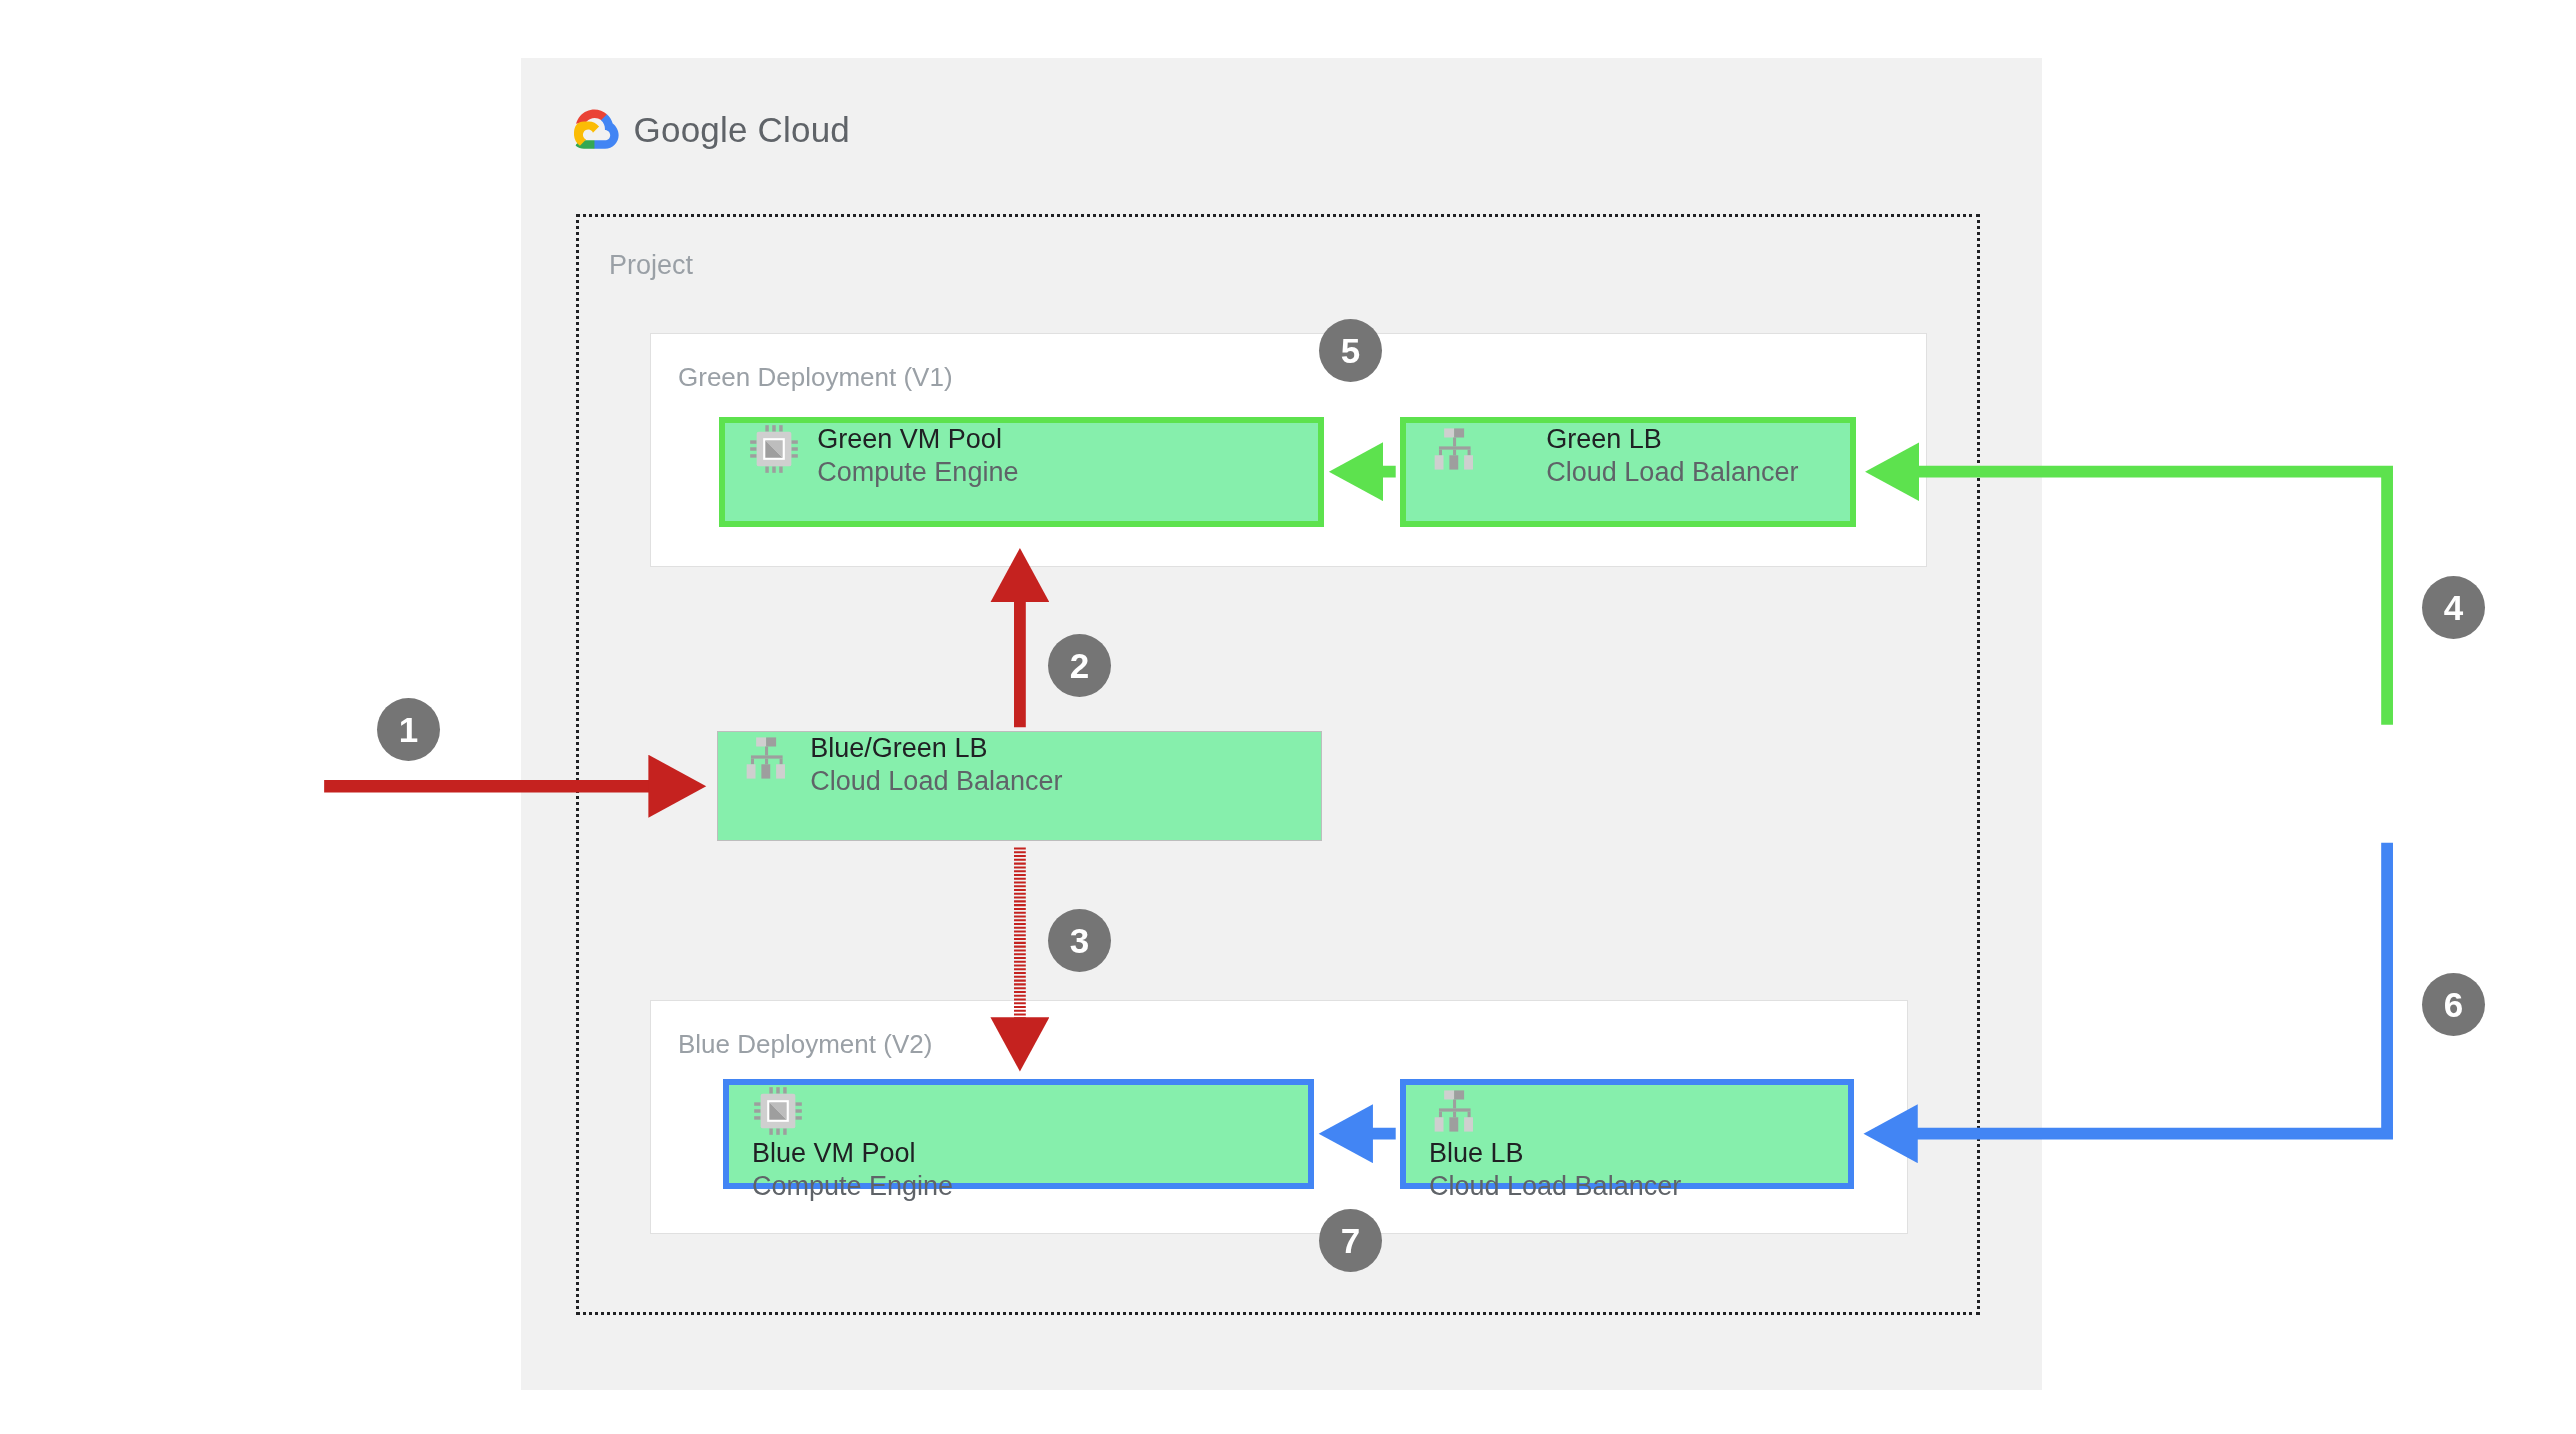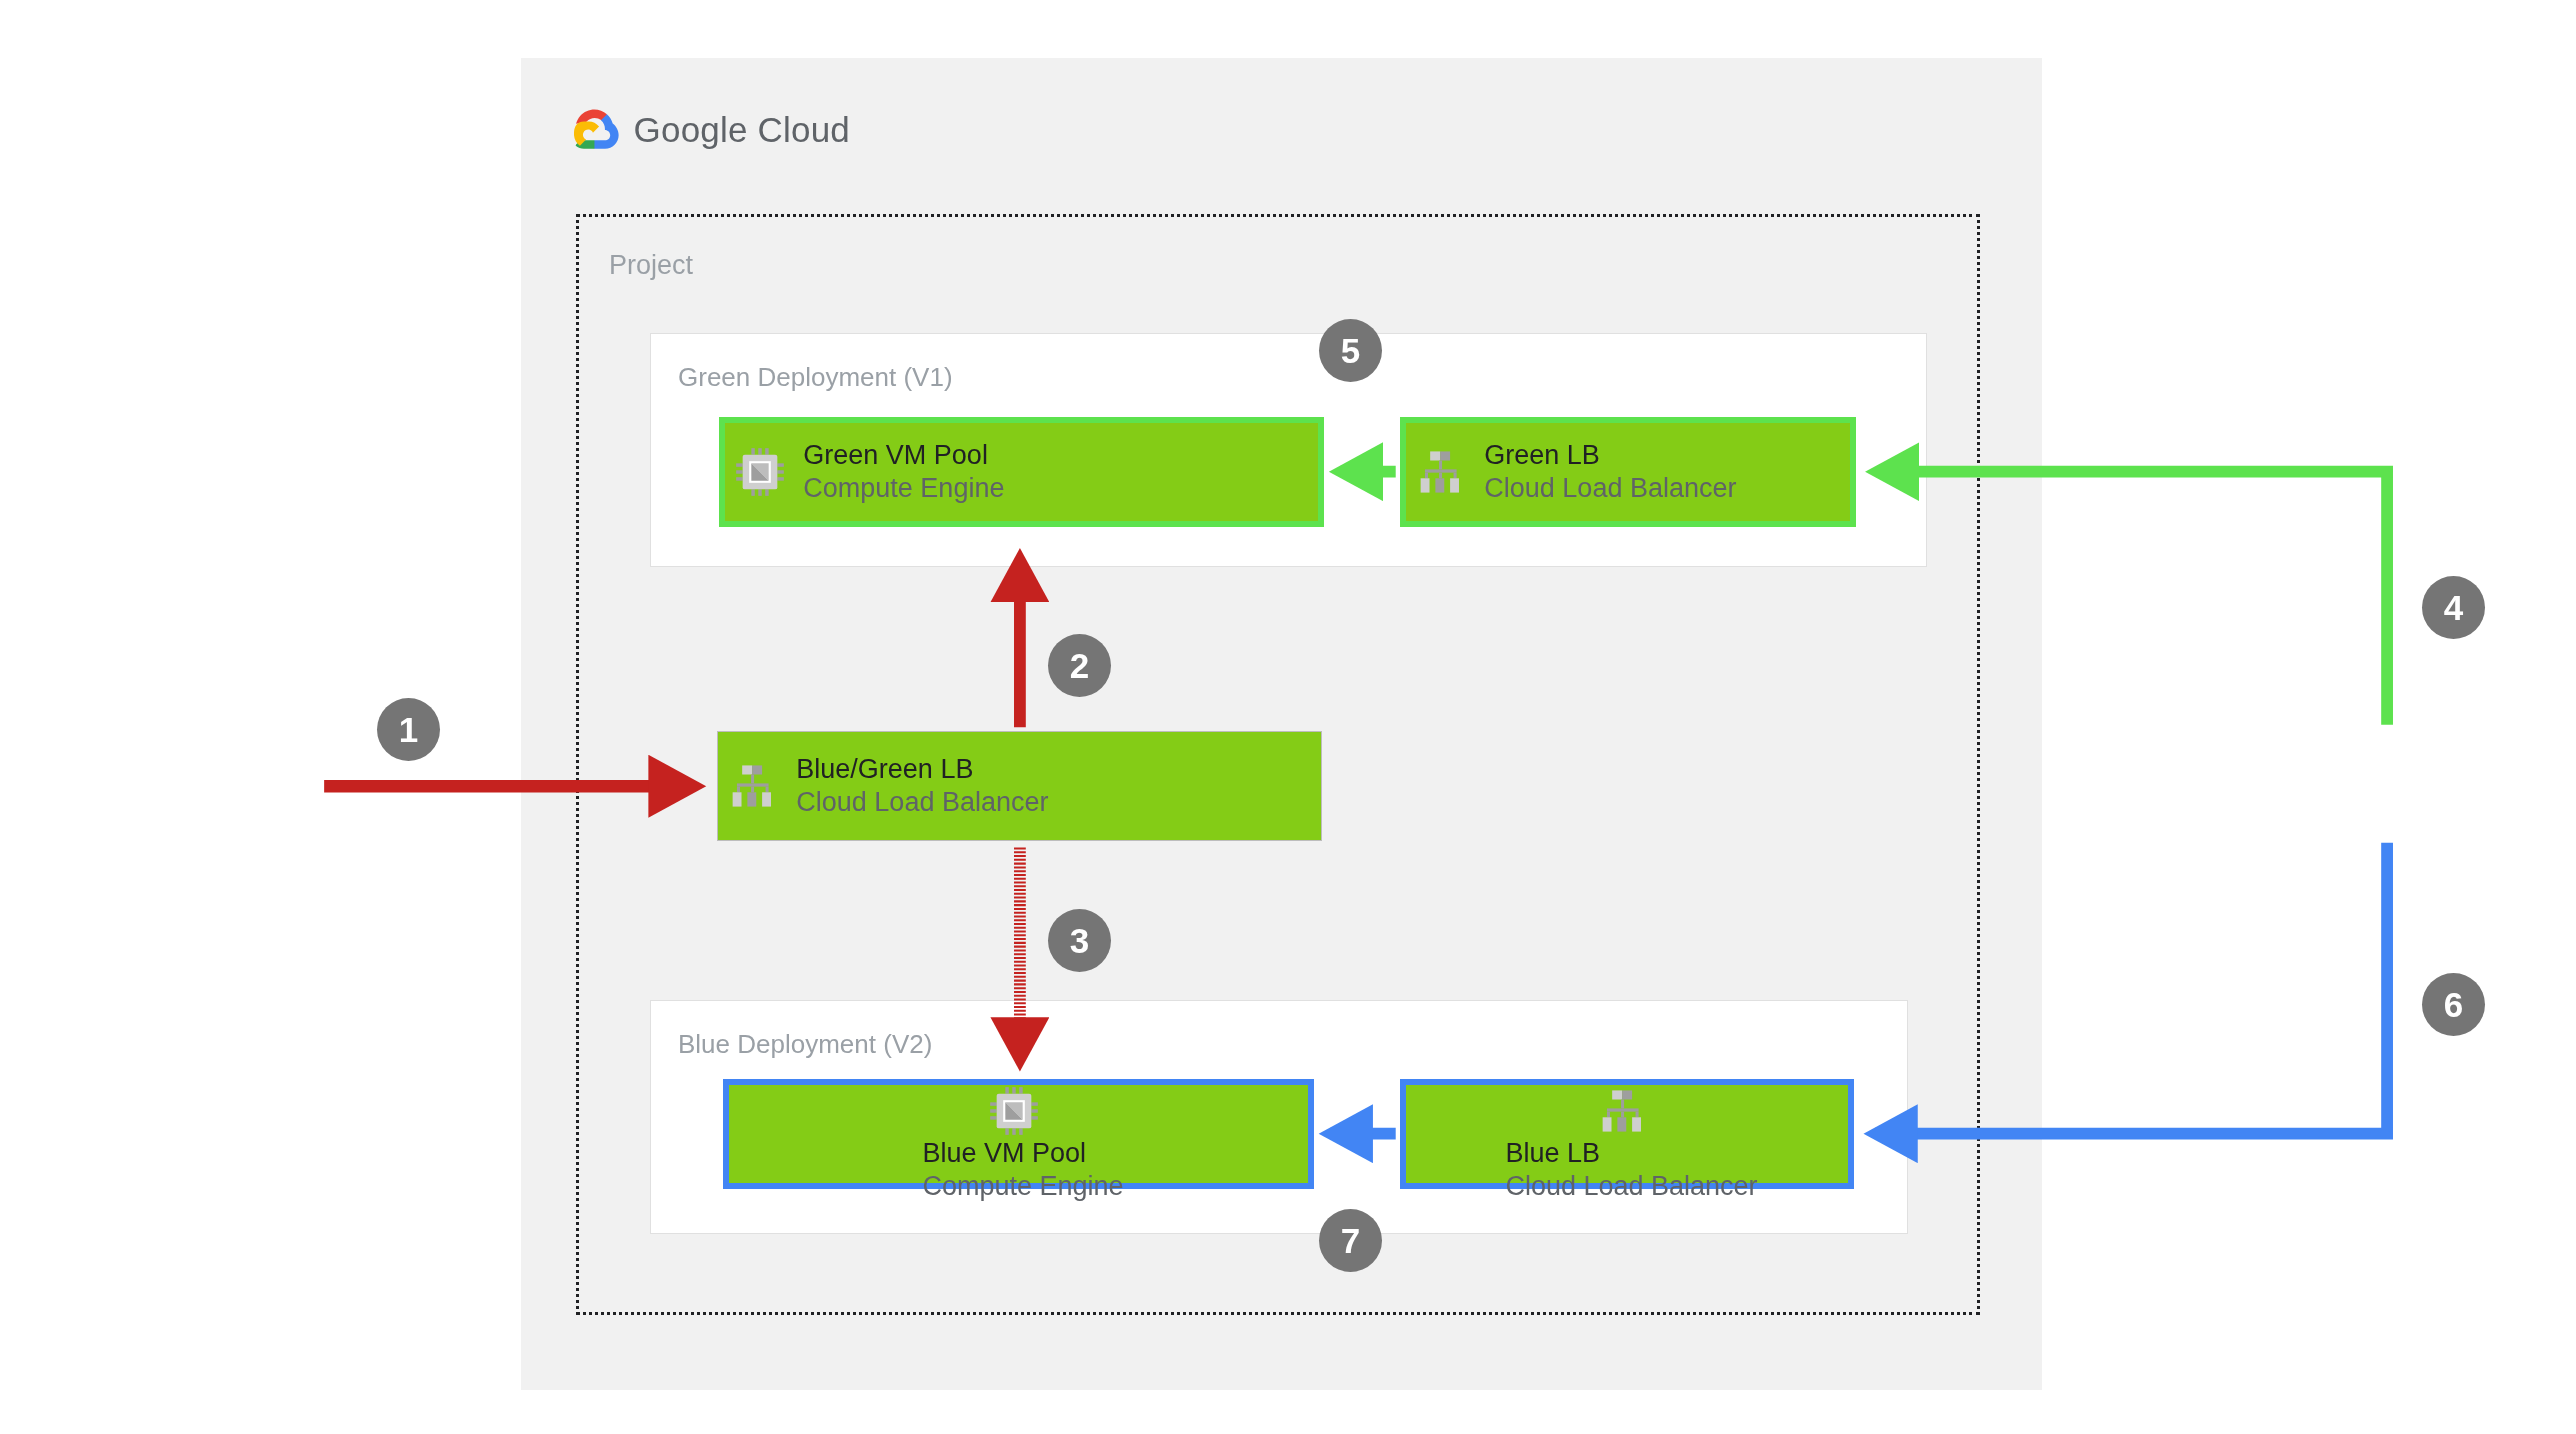--- a/index.html
+++ b/index.html
@@ -72,24 +72,24 @@
     font-size: 26px;
     color: #9AA0A6;
     white-space: nowrap;
   }
   #green-panel-label { left: 678px; top: 362px; }
   #blue-panel-label  { left: 678px; top: 1029px; }
 
   
   .node {
     box-sizing: border-box;
-    background: #84cc16;
+    background: #86efac;
     display: flex;
-    align-items: center;
-    padding-left: 9px;
+    align-items: flex-start;
+    padding-left: 23px;
   }
   .node.plain  { border: 1.6px solid #BDBDBD; }
   .node.green  { border: 6.3px solid #5DE24E; }
   .node.blue   { border: 6.3px solid #4285F4; flex-direction: column; }
   .node-icon {
     width: 52px; height: 52px;
     flex: 0 0 52px;
     margin-right: 17.3px;
   }
   .node-text { display: flex; flex-direction: column; justify-content: center; }
@@ -100,21 +100,21 @@
     white-space: nowrap;
   }
   .node-sub {
     font-size: 27px;
     color: #5F6368;
     line-height: 1.22;
     white-space: nowrap;
   }
 
   #node-green-vm { left: 719px; top: 417px;  width: 605px; height: 110px; }
-  #node-green-lb { left: 1400px; top: 417px; width: 456px; height: 110px; }
+  #node-green-lb { left: 1400px; top: 417px; width: 456px; height: 110px; gap: 48px; }
   #node-bg-lb    { left: 717px; top: 731px;  width: 605px; height: 110px; }
   #node-blue-vm  { left: 723px; top: 1079px; width: 591px; height: 110px; }
   #node-blue-lb  { left: 1400px; top: 1079px; width: 454px; height: 110px; }
 
   
   .actor {
     box-sizing: border-box;
     background: #FCF4DC;
     border: 1.6px solid #9E9E9E;
     display: flex;

